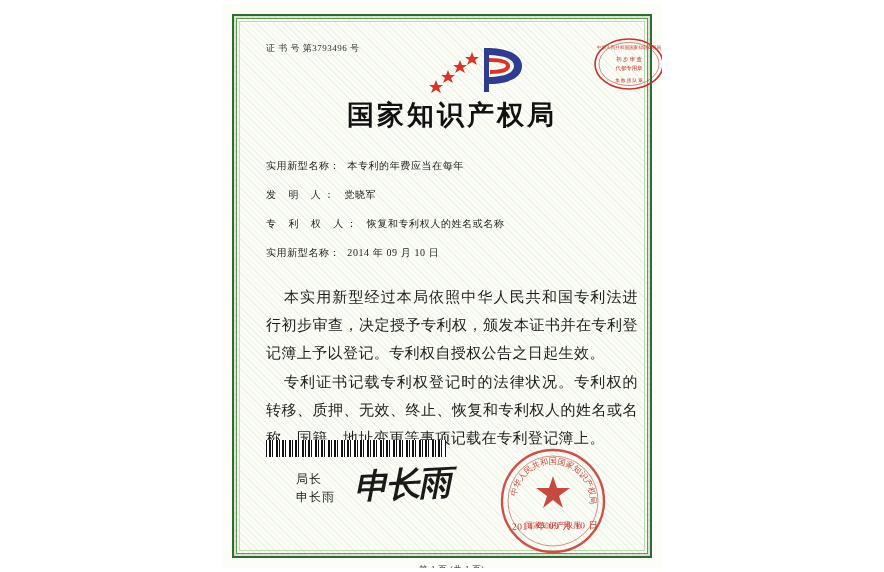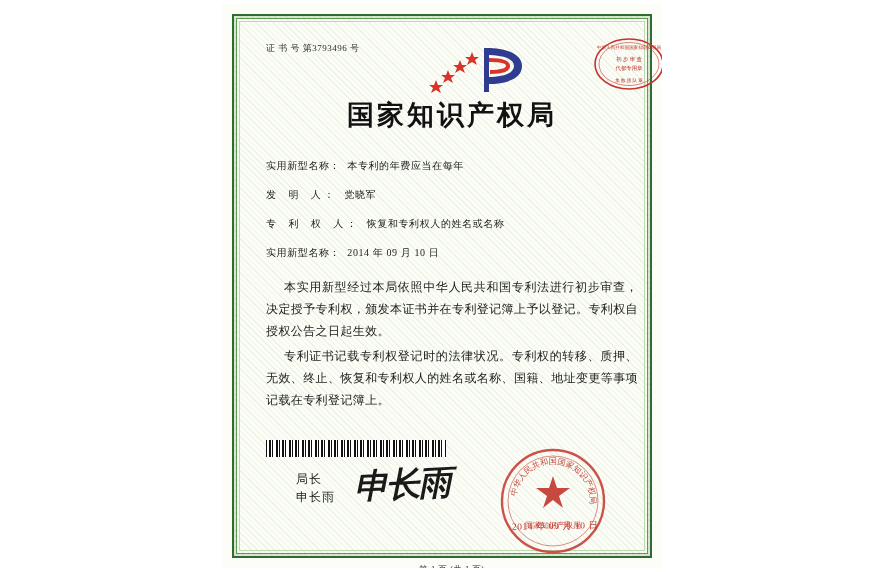--- a/index.html
+++ b/index.html
@@ -123,22 +123,22 @@
   }
   .field-value {
     display: inline-block;
     margin-left: 4px;
   }
   .spaced {
     letter-spacing: 3.2px;
     font-family: Liberation Mono, monospace;
   }
   .body-text {
-    margin-top: 16px;
-    font-size: 12px;
+    margin-top: 24px;
+    font-size: 15px;
     line-height: 1.85;
     color: #1c1c1c;
     text-align: justify;
     letter-spacing: 0.4px;
   }
   .body-text p {
     margin: 0 0 2px 0;
     text-indent: 18px;
   }
   

